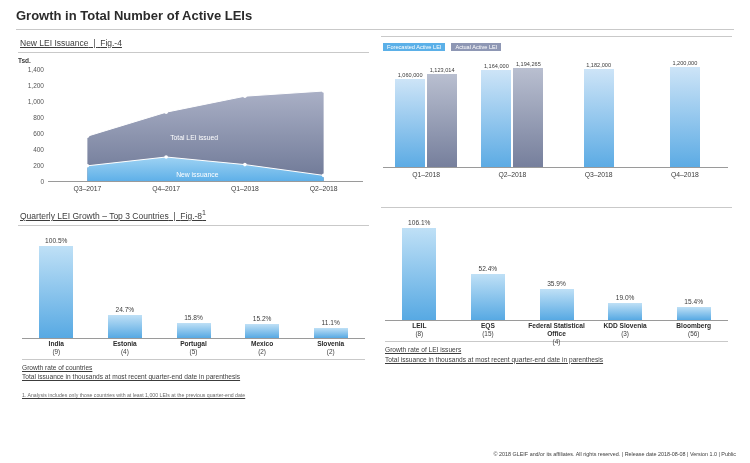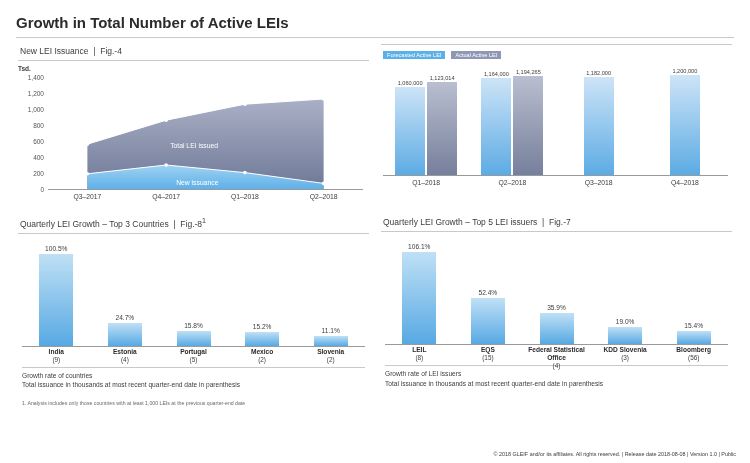--- a/index.html
+++ b/index.html
@@ -15,38 +15,39 @@
     overflow: hidden;
   }
   .page {
     position: relative;
     width: 750px;
     height: 463px;
     box-sizing: border-box;
     padding: 8px 12px;
   }
   .main-title {
-    font-size: 15px;
+    font-size: 13px;
     font-weight: bold;
     color: #2b2b2b;
-    margin: 6px 0 6px 4px;
+    margin: 0 0 6px 4px;
   }
   .rule {
     height: 1px;
     background: #c9c9c9;
     margin: 0 4px 6px 4px;
   }
   .grid {
     display: flex;
     flex-wrap: wrap;
   }
   .cell {
     width: 50%;
     box-sizing: border-box;
     padding: 0 6px;
+    text-decoration: underline;
   }
   .panel-title {
     font-size: 8.5px;
     color: #3c3c3c;
     margin: 2px 0 4px 2px;
     font-weight: normal;
   }
   .panel-title .fig {
     color: #3c3c3c;
   }
@@ -418,25 +419,20 @@
             </div>
           </div>
       </div>
       <div class="foot-rule"></div>
       <div class="footnote">Growth rate of countries</div>
       <div class="footnote">Total issuance in thousands at most recent quarter-end date in parenthesis</div>
       <div class="tiny-note">1. Analysis includes only those countries with at least 1,000 LEIs at the previous quarter-end date</div>
     </div>
 
     <div class="cell">
-      <div class="panel-title">
-        <span>Quarterly LEI Growth – Top 5 LEI issuers</span>
-        <span>&nbsp;|&nbsp;</span>
-        <span class="fig">Fig.-7</span>
-      </div>
       <div class="panel-rule"></div>
       <div class="colchart">
         <div class="colplot" id="fig7-plot">
             <div class="colbar" style="left: 17.3px; width: 34px; height: 92.2609px;">
               <span class="colbar-val">106.1%</span>
             </div>
             <div class="colbar" style="left: 85.9px; width: 34px; height: 45.5652px;">
               <span class="colbar-val">52.4%</span>
             </div>
             <div class="colbar" style="left: 154.5px; width: 34px; height: 31.2174px;">

